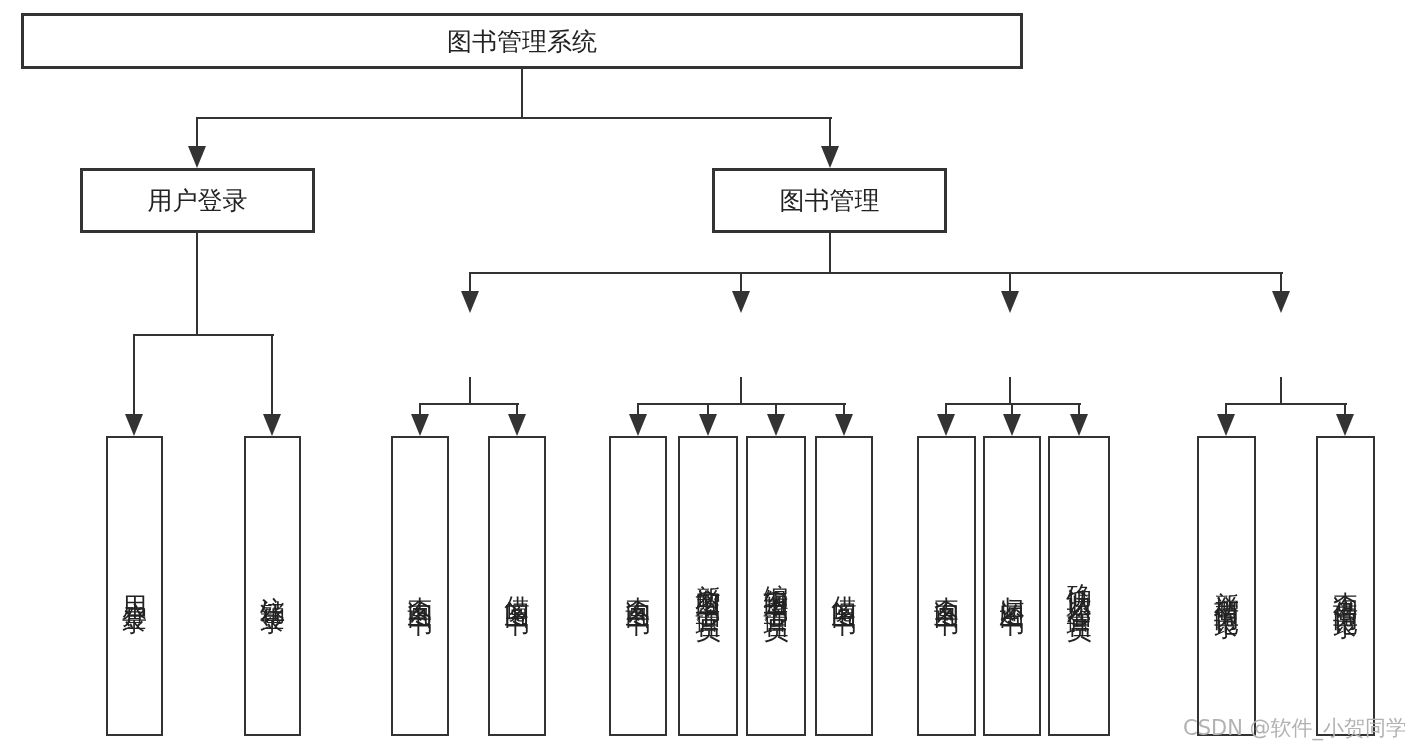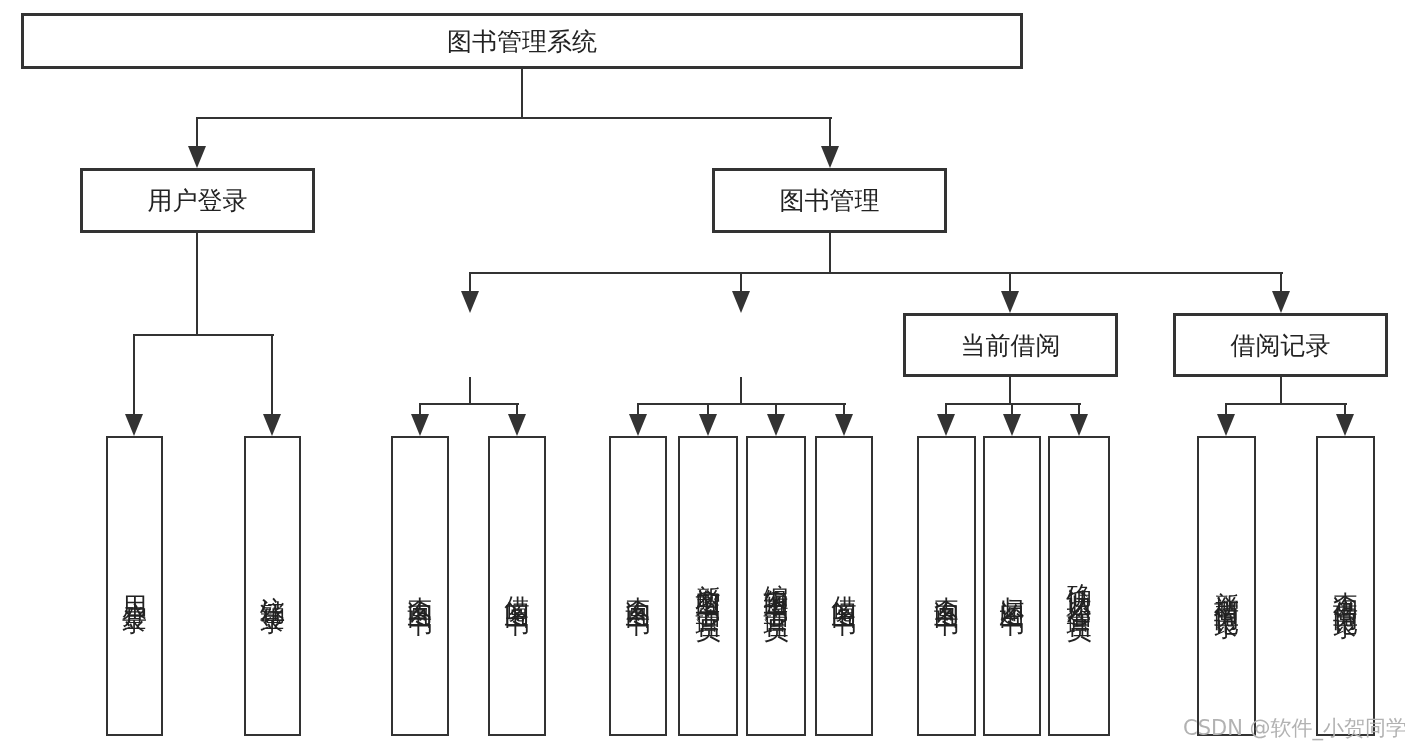--- a/index.html
+++ b/index.html
@@ -88,26 +88,20 @@
   <div class="hl" style="left:469px;top:272px;width:814px;height:2px;"></div>
   <div class="vl" style="left:469px;top:273px;width:2px;height:20px;"></div>
   <div class="ah" style="left:461px;top:291px;"></div>
   <div class="vl" style="left:740px;top:273px;width:2px;height:20px;"></div>
   <div class="ah" style="left:732px;top:291px;"></div>
   <div class="vl" style="left:1009px;top:273px;width:2px;height:20px;"></div>
   <div class="ah" style="left:1001px;top:291px;"></div>
   <div class="vl" style="left:1280px;top:273px;width:2px;height:20px;"></div>
   <div class="ah" style="left:1272px;top:291px;"></div>
 
-  <div class="box" style="left:903px;top:313px;width:215px;height:64px;">
-    <span class="lbl">当前借阅</span>
-  </div>
-  <div class="box" style="left:1173px;top:313px;width:215px;height:64px;">
-    <span class="lbl">借阅记录</span>
-  </div>
 
   <div class="vl" style="left:469px;top:377px;width:2px;height:28px;"></div>
   <div class="vl" style="left:740px;top:377px;width:2px;height:28px;"></div>
   <div class="vl" style="left:1009px;top:377px;width:2px;height:28px;"></div>
   <div class="vl" style="left:1280px;top:377px;width:2px;height:28px;"></div>
 
   <div class="hl" style="left:419px;top:403px;width:100px;height:2px;"></div>
   <div class="hl" style="left:637px;top:403px;width:209px;height:2px;"></div>
   <div class="hl" style="left:945px;top:403px;width:136px;height:2px;"></div>
   <div class="hl" style="left:1225px;top:403px;width:122px;height:2px;"></div>

